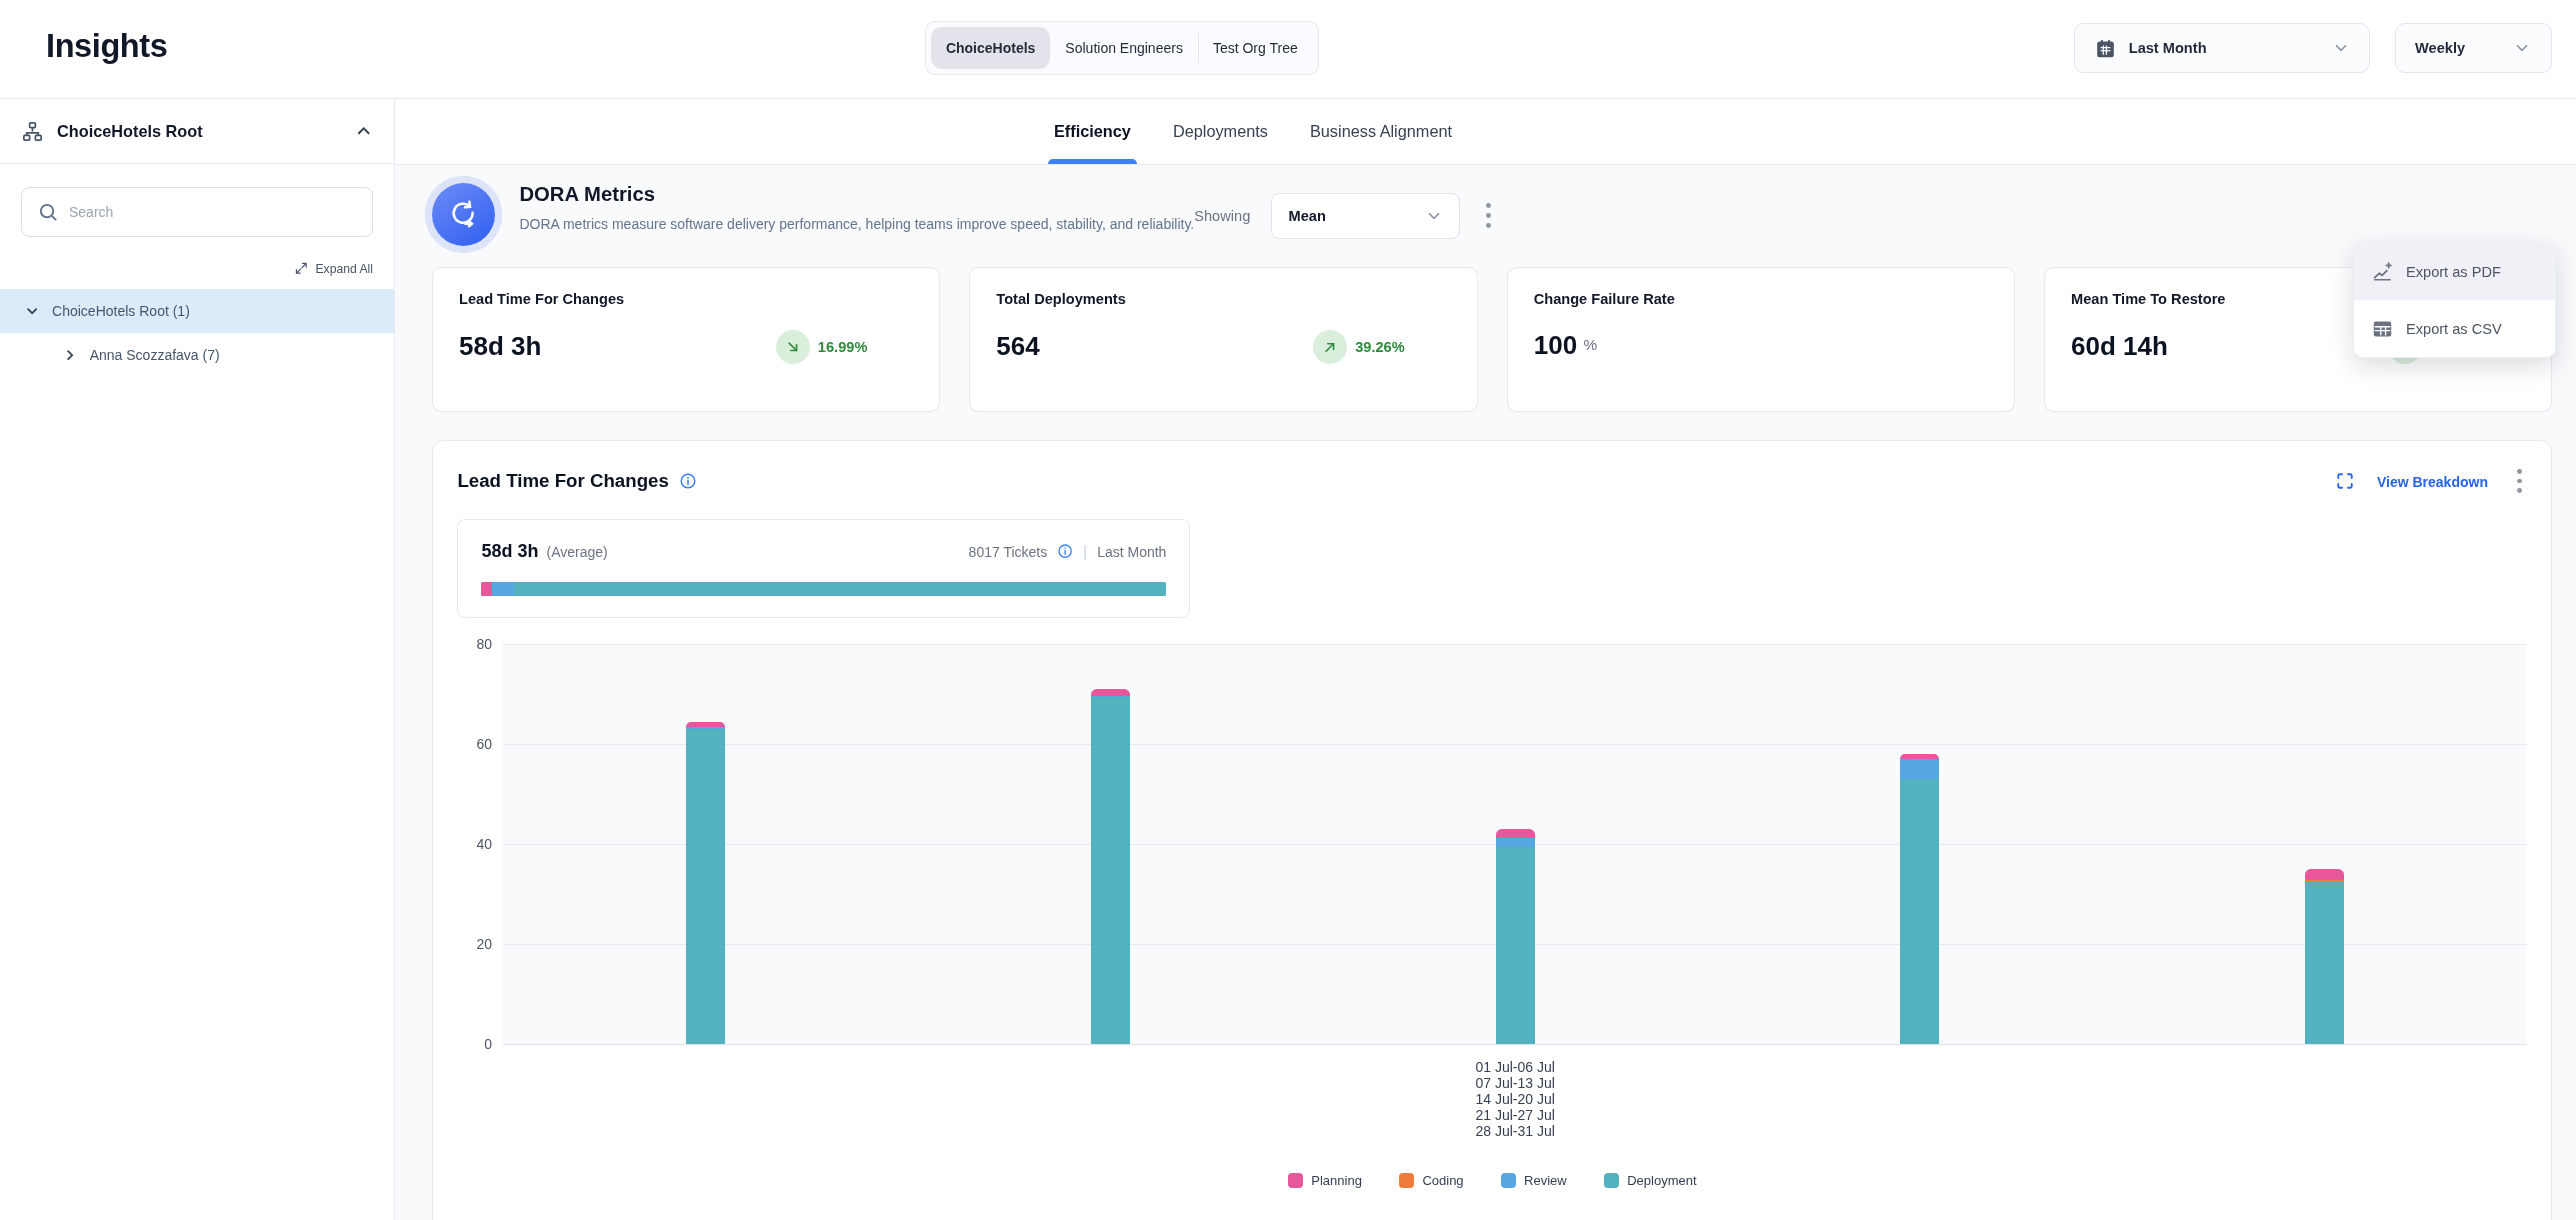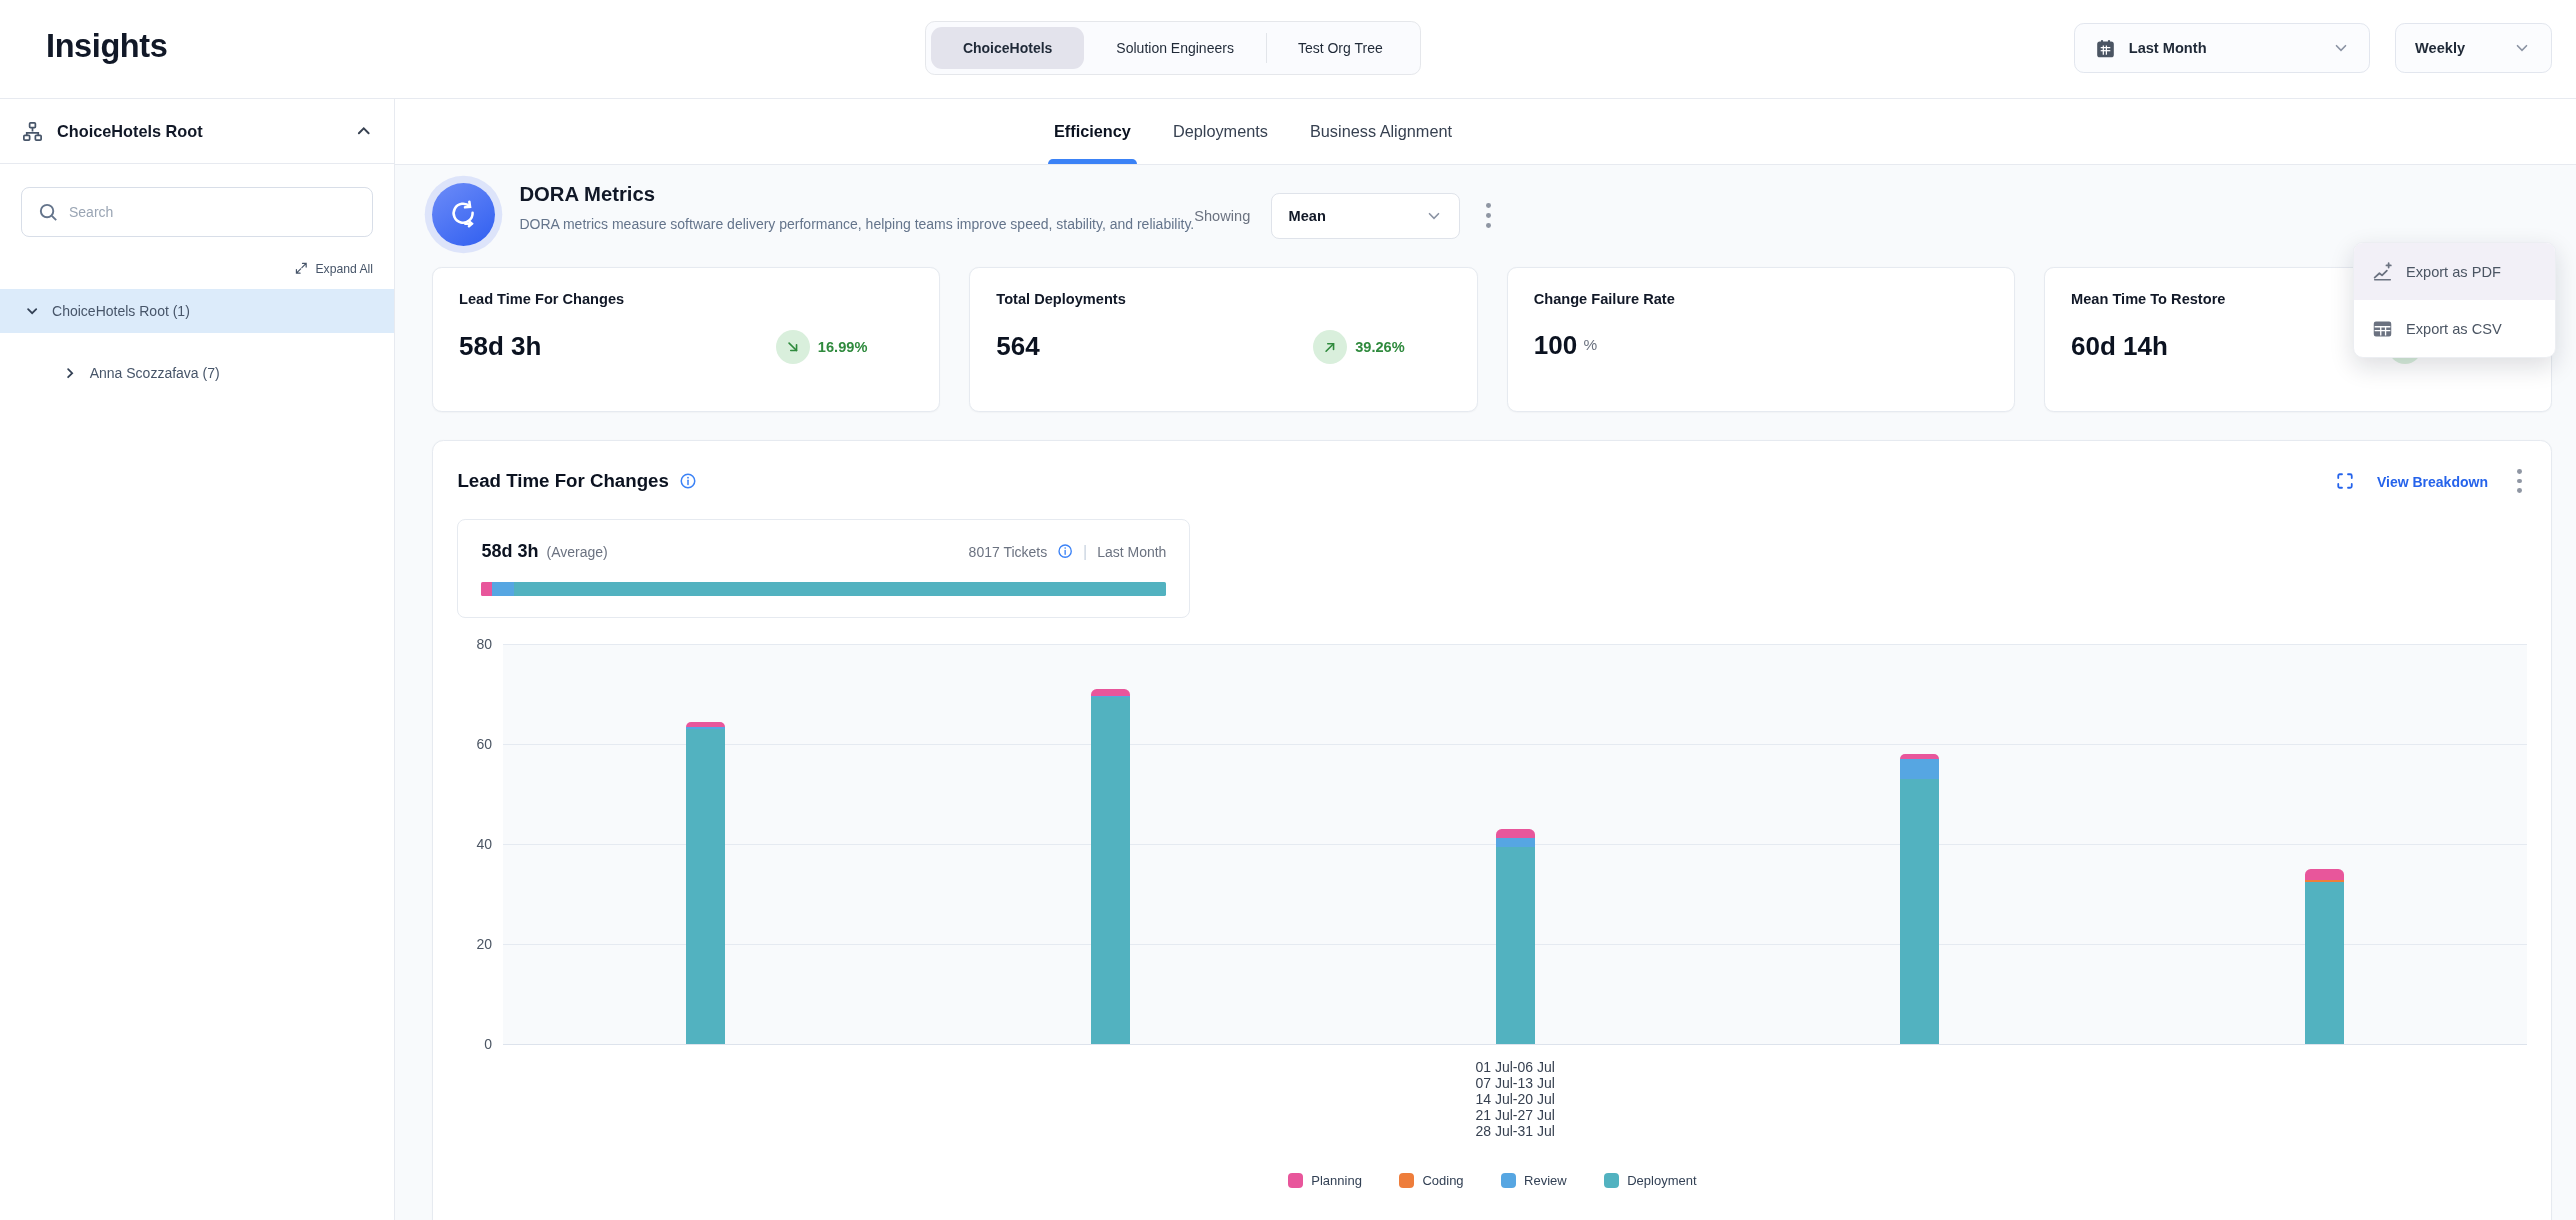--- a/index.html
+++ b/index.html
@@ -4,21 +4,21 @@
 <style>
   * { margin:0; padding:0; box-sizing:border-box; }
   html,body { background:#ffffff; }
   body { font-family:"Liberation Sans","DejaVu Sans",sans-serif; color:#0f172a; }
   .page { position:relative; width:2576px; height:1221px; overflow:hidden; background:#eab308; }
 
   
   .topbar { position:absolute; left:0; top:0; width:2576px; height:99px; background:#fff; border-bottom:0.8px solid #e7eaf0; z-index:5; }
   .app-title { position:absolute; left:46px; top:28px; font-size:32.5px; font-weight:800; letter-spacing:-0.4px; color:#111827; }
   .seg-control { position:absolute; left:925px; top:21px; height:54px; display:flex; align-items:stretch; background:#fafbfe; border:0.8px solid #e5e7eb; border-radius:9.8px; padding:4.9px; }
-  .seg-item { display:flex; align-items:center; padding:0 32px; font-size:14px; color:#1f2937; border-radius:11px; cursor:pointer; white-space:nowrap; position:relative; }
+  .seg-item { display:flex; align-items:center; padding:0 15px; font-size:14px; color:#1f2937; border-radius:11px; cursor:pointer; white-space:nowrap; position:relative; }
   .seg-item.active { background:#e3e3ec; font-weight:700; }
   .seg-item + .seg-item::before { content:""; position:absolute; left:0; top:6.5px; bottom:6.5px; width:0.8px; background:#e2e5ea; }
   .seg-item.active + .seg-item::before, .seg-item.first::before { display:none; }
   .top-right { position:absolute; right:24.4px; top:23px; display:flex; gap:24.4px; }
   .select-box { display:flex; align-items:center; gap:13px; background:#fbfcfe; border:0.8px solid #e2e6ee; border-radius:9.8px; height:50px; padding:0 19.5px; font-size:14.6px; font-weight:700; color:#1f2937; cursor:pointer; }
   .select-box .chev { margin-left:auto; }
   .box-lastmonth { width:296px; }
   .box-weekly { width:157px; }
   .icon { display:inline-flex; align-items:center; justify-content:center; }
 
@@ -26,21 +26,21 @@
   .sidebar { position:absolute; left:0; top:99px; width:395px; height:1121px; background:#fff; border-right:0.8px solid #e7eaf0; }
   .sb-header { height:65px; display:flex; align-items:center; gap:13px; padding:0 21px; border-bottom:0.8px solid #e7eaf0; }
   .sb-title { font-size:16.3px; font-weight:800; color:#111827; flex:1; }
   .sb-collapse { background:none; border:none; cursor:pointer; color:#374151; display:flex; }
   .sb-search { position:relative; margin:23px 21px 0; }
   .sb-search input { width:100%; height:50px; border:0.8px solid #d8dee8; border-radius:8.1px; padding:0 16.3px 0 47px; font-size:14px; color:#334155; outline:none; font-family:inherit; background:#fff; }
   .sb-search input::placeholder { color:#9aa5b4; }
   .sb-search .icon { position:absolute; left:16.3px; top:14px; color:#64748b; }
   .expand-all { margin:24.4px 21px 0; display:flex; justify-content:flex-end; align-items:center; gap:6.5px; color:#475569; font-size:12.2px; cursor:pointer; }
   .tree { margin-top:13px; }
-  .tree-row { display:flex; align-items:center; gap:11.4px; height:44px; margin:0 0 18px; font-size:14px; color:#475569; cursor:pointer; }
+  .tree-row { display:flex; align-items:center; gap:11.4px; height:44px; margin:0 0 0; font-size:14px; color:#475569; cursor:pointer; }
   .tree-row.selected { background:#dcebfa; }
   .tree-row.root { padding-left:24.4px; }
   .tree-row.child { padding-left:62px; }
   .tree-row .chev { color:#475569; }
 
   
   .tabsrow { position:absolute; left:395px; top:99px; width:2181px; height:66px; background:#fff; border-bottom:0.8px solid #e7eaf0; }
   .tabs { position:absolute; left:659px; top:0; height:100%; display:flex; gap:42px; align-items:center; }
   .tab { position:relative; font-size:16.3px; color:#374151; font-weight:500; height:100%; display:flex; align-items:center; cursor:pointer; }
   .tab.active { color:#0b1220; font-weight:700; }

